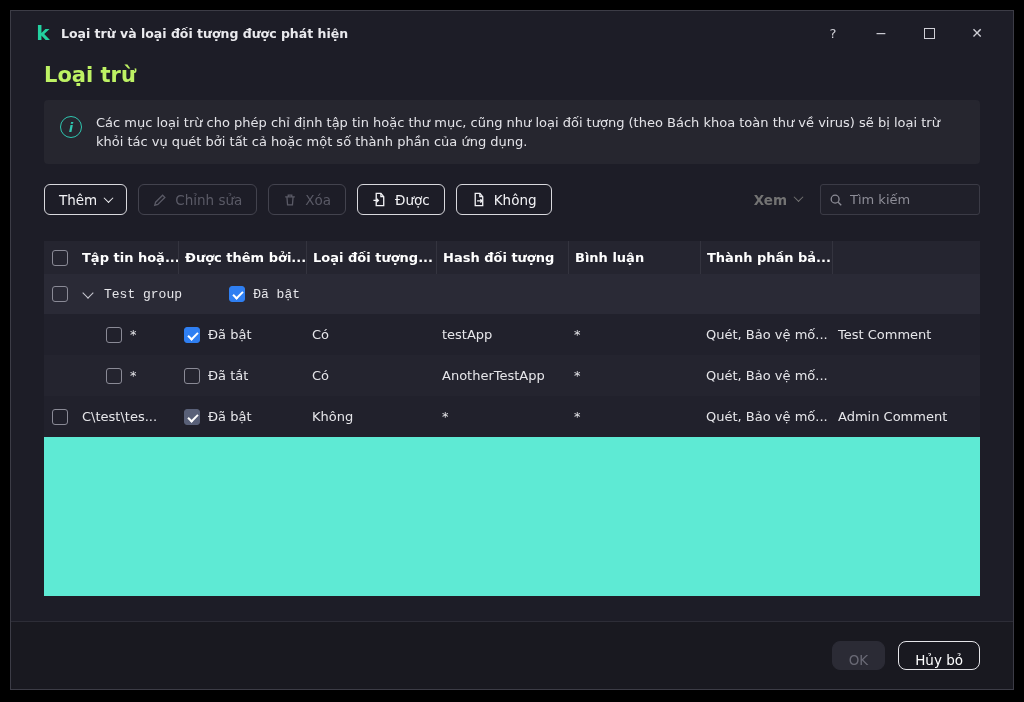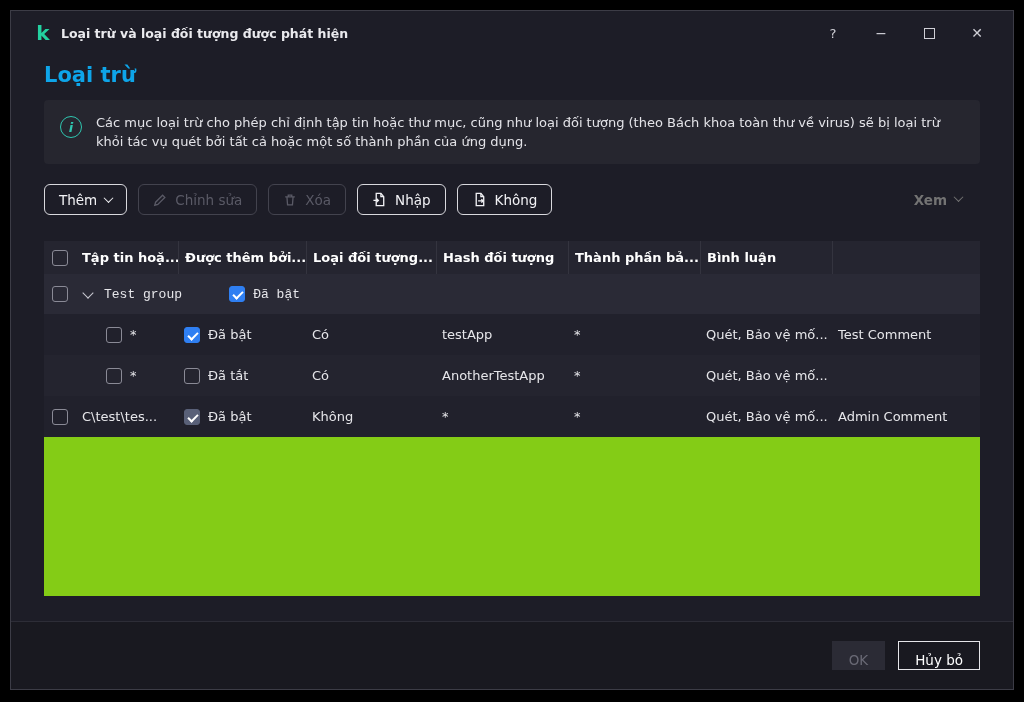--- a/index.html
+++ b/index.html
@@ -17,21 +17,21 @@
           color:#23d1a0; font-weight:800; font-size:20px; line-height:1; margin-right:8px; }
   .win-title { font-size:12.5px; font-weight:700; color:#eaeaee; }
   .titlebar .spacer { flex:1; }
   .winbtn { width:20px; height:20px; display:flex; align-items:center; justify-content:center;
             color:#cfcfd6; font-size:14px; margin-left:28px; cursor:default; }
   .winbtn.help { font-size:13px; }
   .maxbox { width:11px; height:11px; border:1.5px solid #cfcfd6; display:inline-block; }
 
   
   .content { flex:1; padding:0 33px; display:flex; flex-direction:column; }
-  .page-title { margin-top:8px; font-size:21px; font-weight:700; color:#0ea5e9; }
+  .page-title { margin-top:8px; font-size:21px; font-weight:700; color:#bef264; }
 
   .banner { margin-top:13px; background:#26262f; border-radius:4px; display:flex; align-items:flex-start;
             padding:13px 18px 13px 16px; }
   .info-ic { flex:0 0 22px; width:22px; height:22px; border:1.5px solid #2fc6b0; border-radius:50%;
              color:#2fc6b0; font-size:13px; font-weight:700; font-style:italic;
              display:flex; align-items:center; justify-content:center; margin:3px 14px 0 0; }
   .banner-text { font-size:13px; line-height:19px; color:#e3e3e8; max-width:880px; }
 
   
   .toolbar { margin-top:20px; display:flex; align-items:center; }
@@ -46,21 +46,21 @@
   .view-btn { background:none; border:none; color:#737373; font-size:13.5px; font-weight:700; font-family:inherit;
               display:inline-flex; align-items:center; gap:8px; cursor:pointer; margin-right:18px; }
   .view-btn .chev { margin-top:-2px; }
   .search { width:160px; height:31px; background:#20202a; border:1px solid #3b3b46; border-radius:3px;
             display:flex; align-items:center; padding:0 8px; color:#8d8d97; }
   .search input { flex:1; min-width:0; background:transparent; border:none; outline:none; color:#e8e8ec;
                   font-size:13px; font-family:inherit; margin-left:7px; }
   .search input::placeholder { color:#8d8d97; }
 
   
-  .table { margin-top:26px; height:355px; background:#84cc16; display:flex; flex-direction:column; overflow:hidden; }
+  .table { margin-top:26px; height:355px; background:#5eead4; display:flex; flex-direction:column; overflow:hidden; }
   .trow { display:grid; grid-template-columns:32px 102px 128px 130px 132px 132px 132px 130px 18px;
           align-items:center; font-size:13px; }
   .thead { height:33px; background:#252530; font-weight:700; color:#ffffff; }
   .thead .hcell { height:100%; display:flex; align-items:center; padding:0 6px;
                   white-space:nowrap; overflow:hidden; }
   .thead .hcell.sep { border-left:1px solid #34343f; }
   .tbody-row { height:41px; color:#e6e6ea; }
   .tbody-row .cell { padding:0 6px; white-space:nowrap; overflow:hidden; display:flex; align-items:center; gap:8px; }
   .row-group { height:40px; background:#2a2a36; }
   .row-a { background:#21212c; }
@@ -73,21 +73,21 @@
   .cb.checked::after { content:""; position:absolute; left:3px; top:4px; width:8px; height:4px;
         border-left:2px solid #fff; border-bottom:2px solid #fff; transform:rotate(-45deg); }
   .cb-cell { justify-content:center; display:flex; align-items:center; }
   .grp-chev { width:8px; height:8px; border-right:1.7px solid #c9c9d2; border-bottom:1.7px solid #c9c9d2;
               display:inline-block; transform:rotate(45deg); margin:-3px 4px 0 2px; flex:0 0 auto; }
   .indent { margin-left:24px; }
 
   
   .footer { flex:0 0 68px; border-top:1px solid #2d2d37; background:#191920;
             display:flex; align-items:center; justify-content:flex-end; padding:0 33px; gap:13px; }
-  .fbtn { height:29px; border-radius:0; font-size:13.5px; font-family:inherit; padding:10px 16px; cursor:pointer; }
+  .fbtn { height:29px; border-radius:8px; font-size:13.5px; font-family:inherit; padding:10px 16px; cursor:pointer; }
   .fbtn.ok { background:#2b2b35; border:1px solid #2b2b35; color:#6a6a76; cursor:default; }
   .fbtn.cancel { background:transparent; border:1px solid #e6e6ea; color:#ffffff; }
 </style>
 </head>
 <body>
 
 <div class="window">
 
   <div class="titlebar">
     <span class="logo">k</span>
@@ -126,48 +126,55 @@
             <path d="M2.5 4.5h11M6 4.5V2.5h4v2M4.5 4.5l.7 9h5.6l.7-9"></path>
           </svg>
         <span>Xóa</span>
       </button>
       <button class="btn">
         <svg width="15" height="15" viewBox="0 0 16 16" fill="none" stroke="currentColor" stroke-width="1.4">
             <path d="M9.5 1.5H4.5v13h8V5z"></path>
             <path d="M9.5 1.5V5h3"></path>
             <path d="M1.5 9h5M5 7.2L6.8 9 5 10.8"></path>
           </svg>
-        <span>Nhập</span>
+        <span>Được</span>
       </button>
       <button class="btn">
         <svg width="15" height="15" viewBox="0 0 16 16" fill="none" stroke="currentColor" stroke-width="1.4">
             <path d="M9.5 1.5H4.5v13h8V5z"></path>
             <path d="M9.5 1.5V5h3"></path>
             <path d="M6.5 9.5h5M10 7.7l1.8 1.8L10 11.3"></path>
           </svg>
         <span>Không</span>
       </button>
       <span class="spacer"></span>
       <button class="view-btn">
         <span>Xem</span>
         <span class="chev"></span>
       </button>
+      <div class="search">
+        <svg width="14" height="14" viewBox="0 0 16 16" fill="none" stroke="currentColor" stroke-width="1.5">
+            <circle cx="7" cy="7" r="4.5"></circle>
+            <path d="M10.5 10.5L14 14"></path>
+          </svg>
+        <input type="text" placeholder="Tìm kiếm" style="">
+      </div>
     </div>
 
     <div class="table">
       <div class="trow thead">
         <div class="hcell cb-cell">
             <span class="cb"></span>
           </div>
         <div class="hcell">Tập tin hoặ...</div>
         <div class="hcell sep">Được thêm bởi...</div>
         <div class="hcell sep">Loại đối tượng...</div>
         <div class="hcell sep">Hash đối tượng</div>
+        <div class="hcell sep">Bình luận</div>
         <div class="hcell sep">Thành phần bả...</div>
-        <div class="hcell sep">Bình luận</div>
         <div class="hcell sep"></div>
       </div>
 
       <div class="trow tbody-row row-group">
         <div class="cell cb-cell">
             <span class="cb"></span>
           </div>
         <div class="cell" style="grid-column:2 / span 2;font-family:Liberation Mono, monospace;">
           <span class="grp-chev"></span>
           <span>Test group</span>

